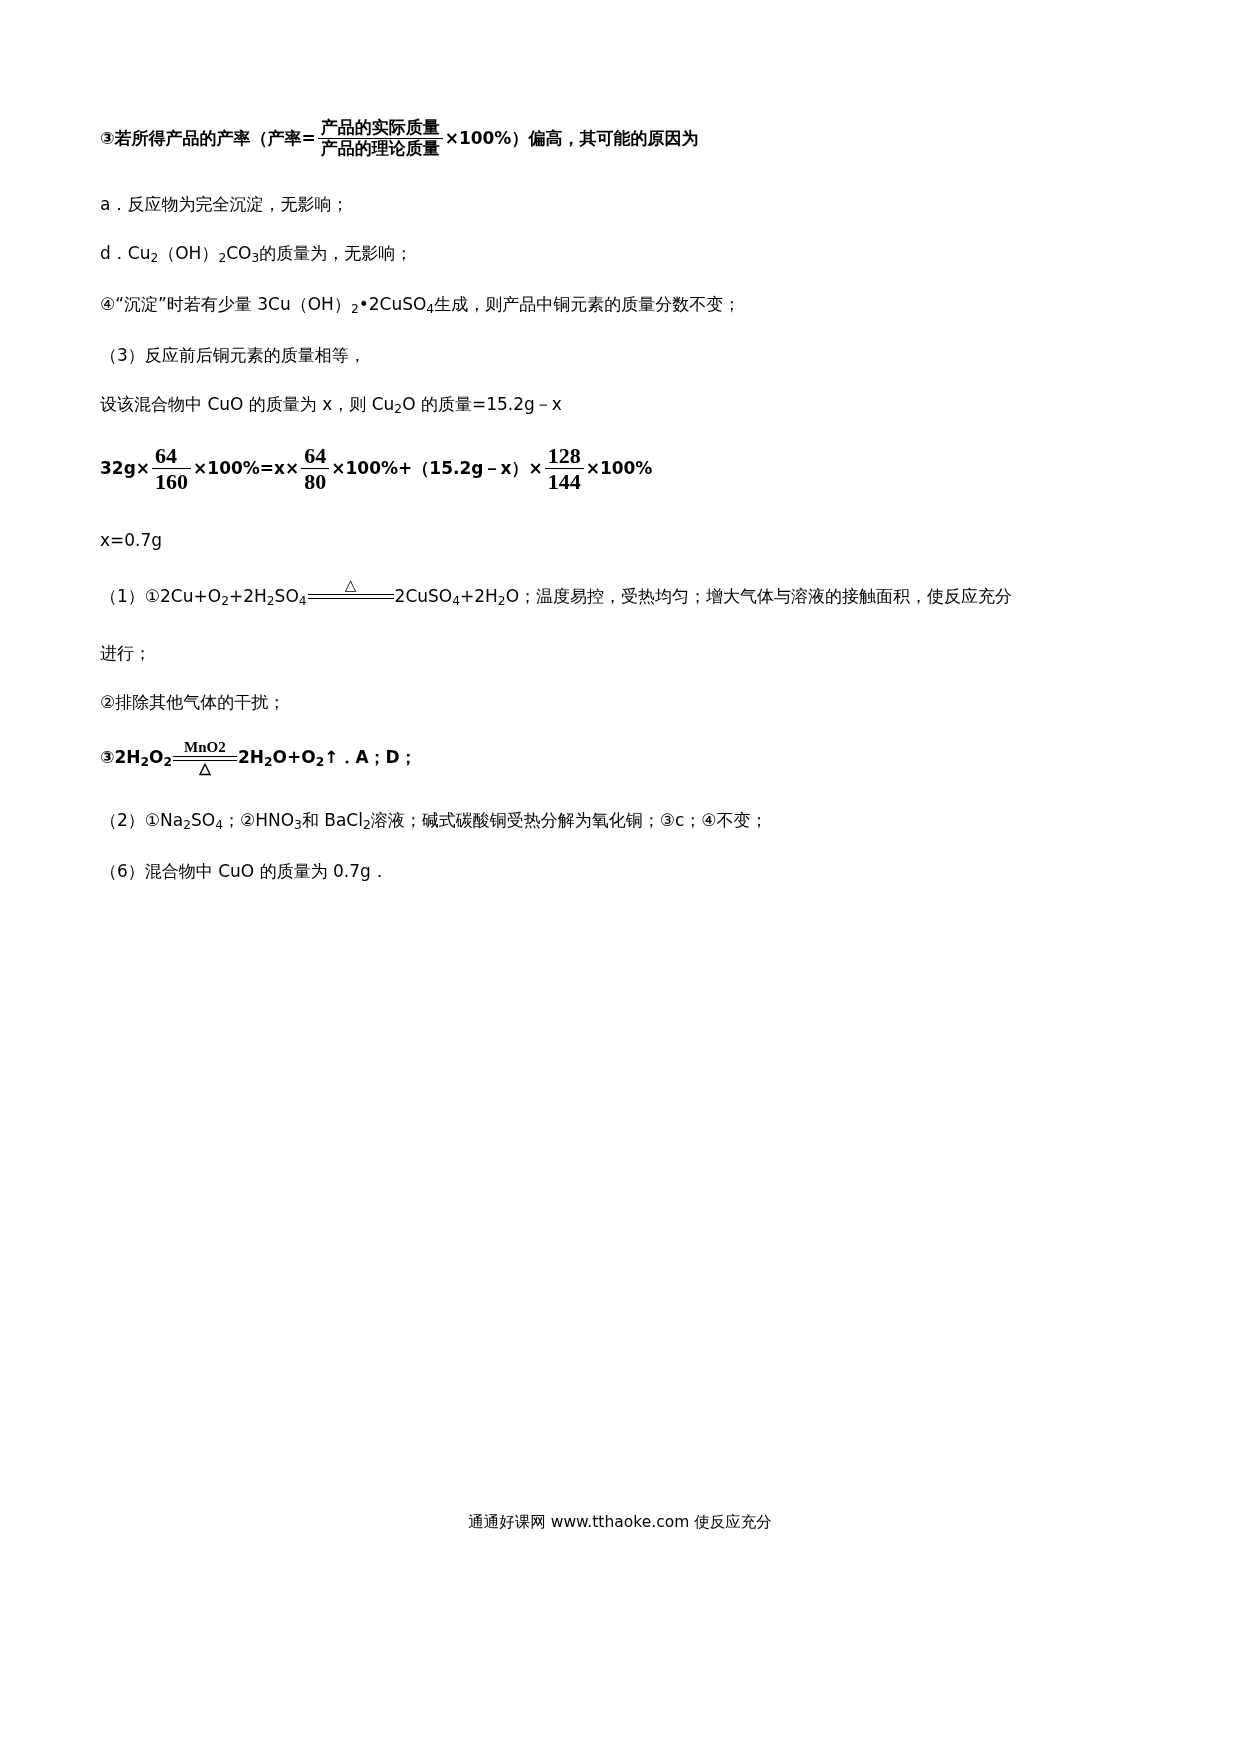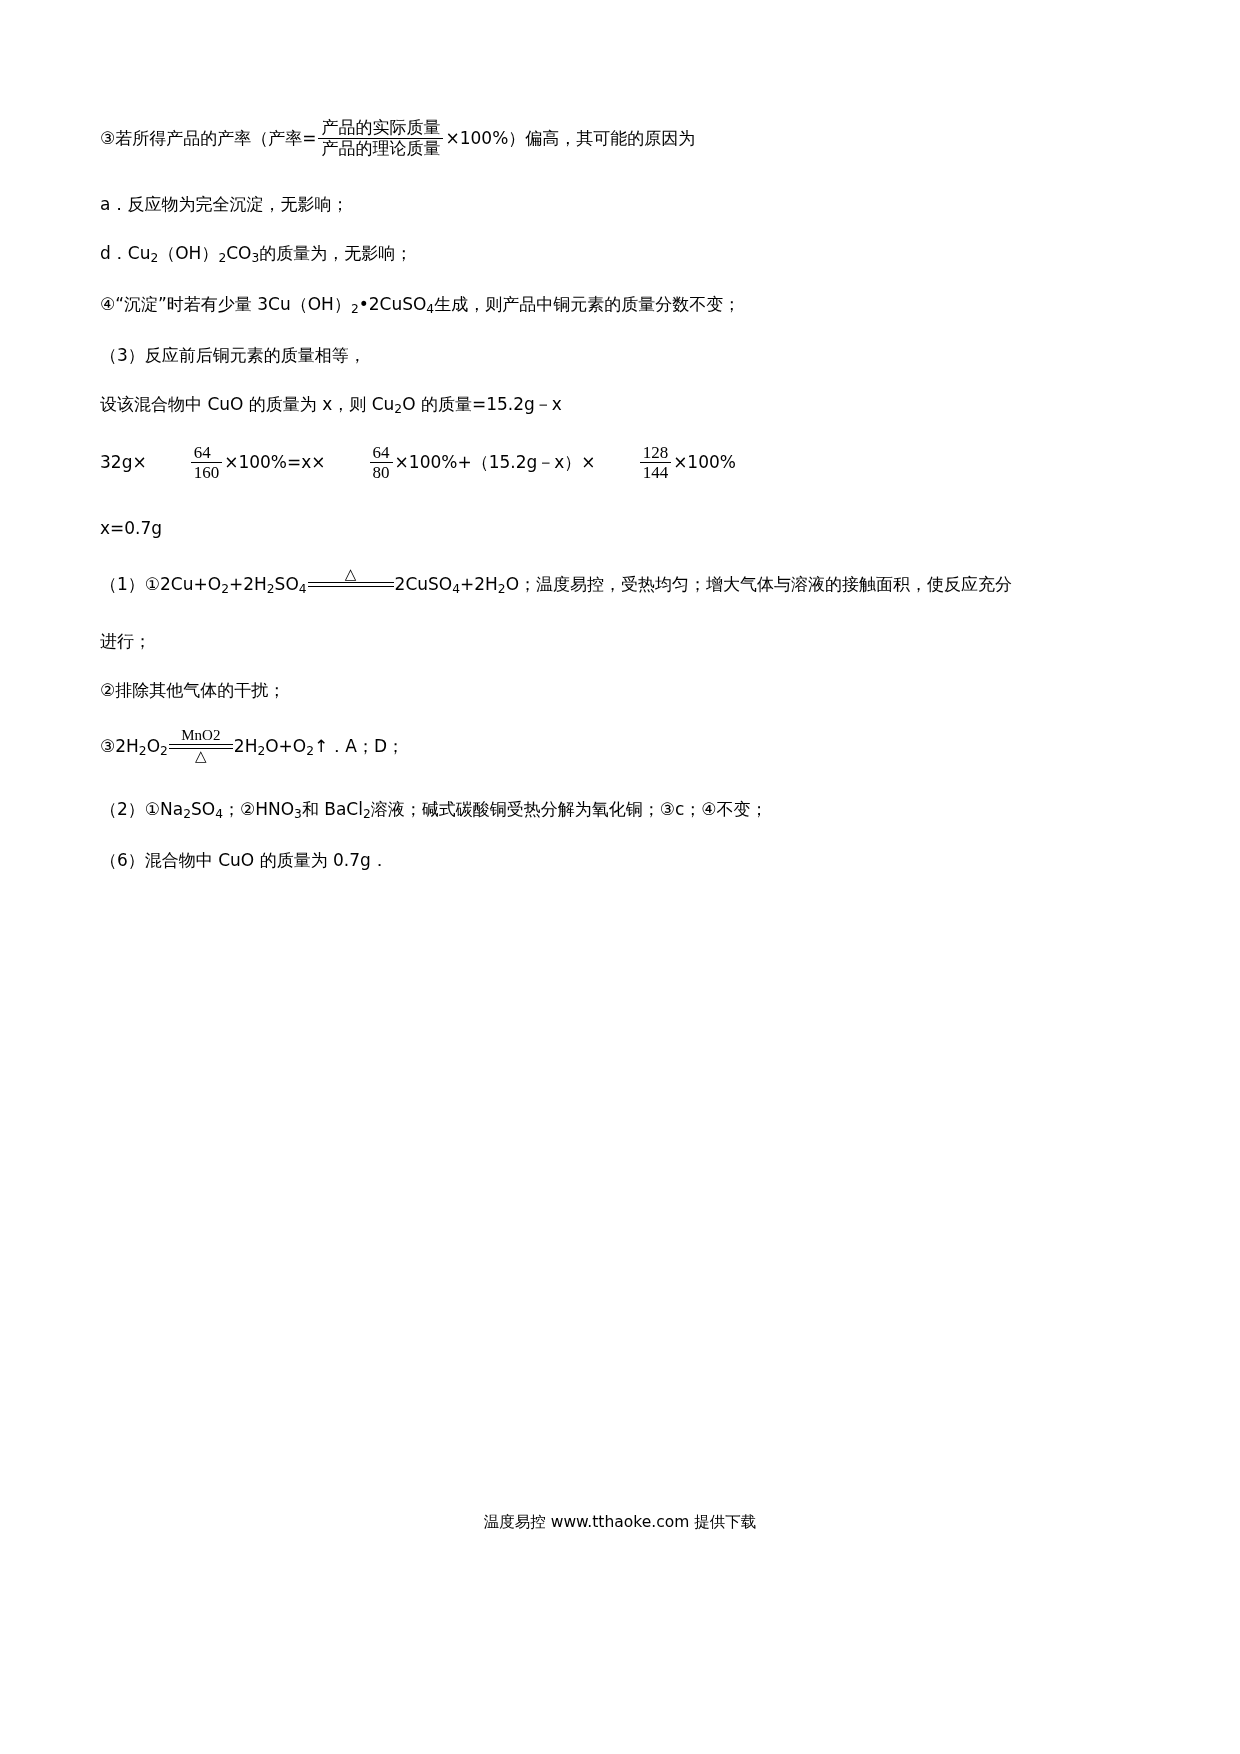--- a/index.html
+++ b/index.html
@@ -60,22 +60,21 @@
   .frac .den {
     display: block;
     padding: 0 3px;
   }
   .frac-cn .num, .frac-cn .den {
     font-family: "DejaVu Sans", "Liberation Sans", sans-serif;
     font-size: 17px;
   }
   .frac-num .num, .frac-num .den {
     font-family: "Liberation Serif", serif;
-    font-size: 17px;
-    margin-left: 42px;
+    font-size: 22px;
   }
   
   .rxn {
     display: inline-block;
     vertical-align: middle;
     text-align: center;
     line-height: 1.05;
     margin: 0 1px;
     position: relative;
     top: -0.05em;
@@ -106,21 +105,21 @@
   .footer {
     position: absolute;
     left: 0;
     top: 1512px;
     width: 1240px;
     text-align: center;
     font-family: "DejaVu Sans", "Liberation Sans", sans-serif;
     font-size: 15.5px;
     color: #000;
   }
-  .gap-lg { margin-bottom: 34px; }
+  .gap-lg { margin-bottom: 34px; font-weight: bold; }
 </style>
 </head>
 <body>
 
 <div class="page">
   <div class="content">
 
     <div class="line gap-lg">
       <span class="cn">③若所得产品的产率（产率=</span><span class="frac frac-cn"><span class="num">产品的实际质量</span><span class="den">产品的理论质量</span></span><span class="cn">×100%）偏高，其可能的原因为</span>
     </div>
@@ -176,15 +175,15 @@
       <span class="cn"><span>（2）①Na</span><sub>2</sub><span>SO</span><sub>4</sub><span>；②HNO</span><sub>3</sub><span>和 BaCl</span><sub>2</sub><span>溶液；碱式碳酸铜受热分解为氧化铜；③c；④不变；</span></span>
     </div>
 
     <div class="line">
       <span class="cn">（6）混合物中 CuO 的质量为 0.7g．</span>
     </div>
 
   </div>
 
   <div class="footer">
-    <span>温度易控 www.tthaoke.com 提供下载</span>
+    <span>通通好课网 www.tthaoke.com 使反应充分</span>
   </div>
 </div>
 
 </body></html>

